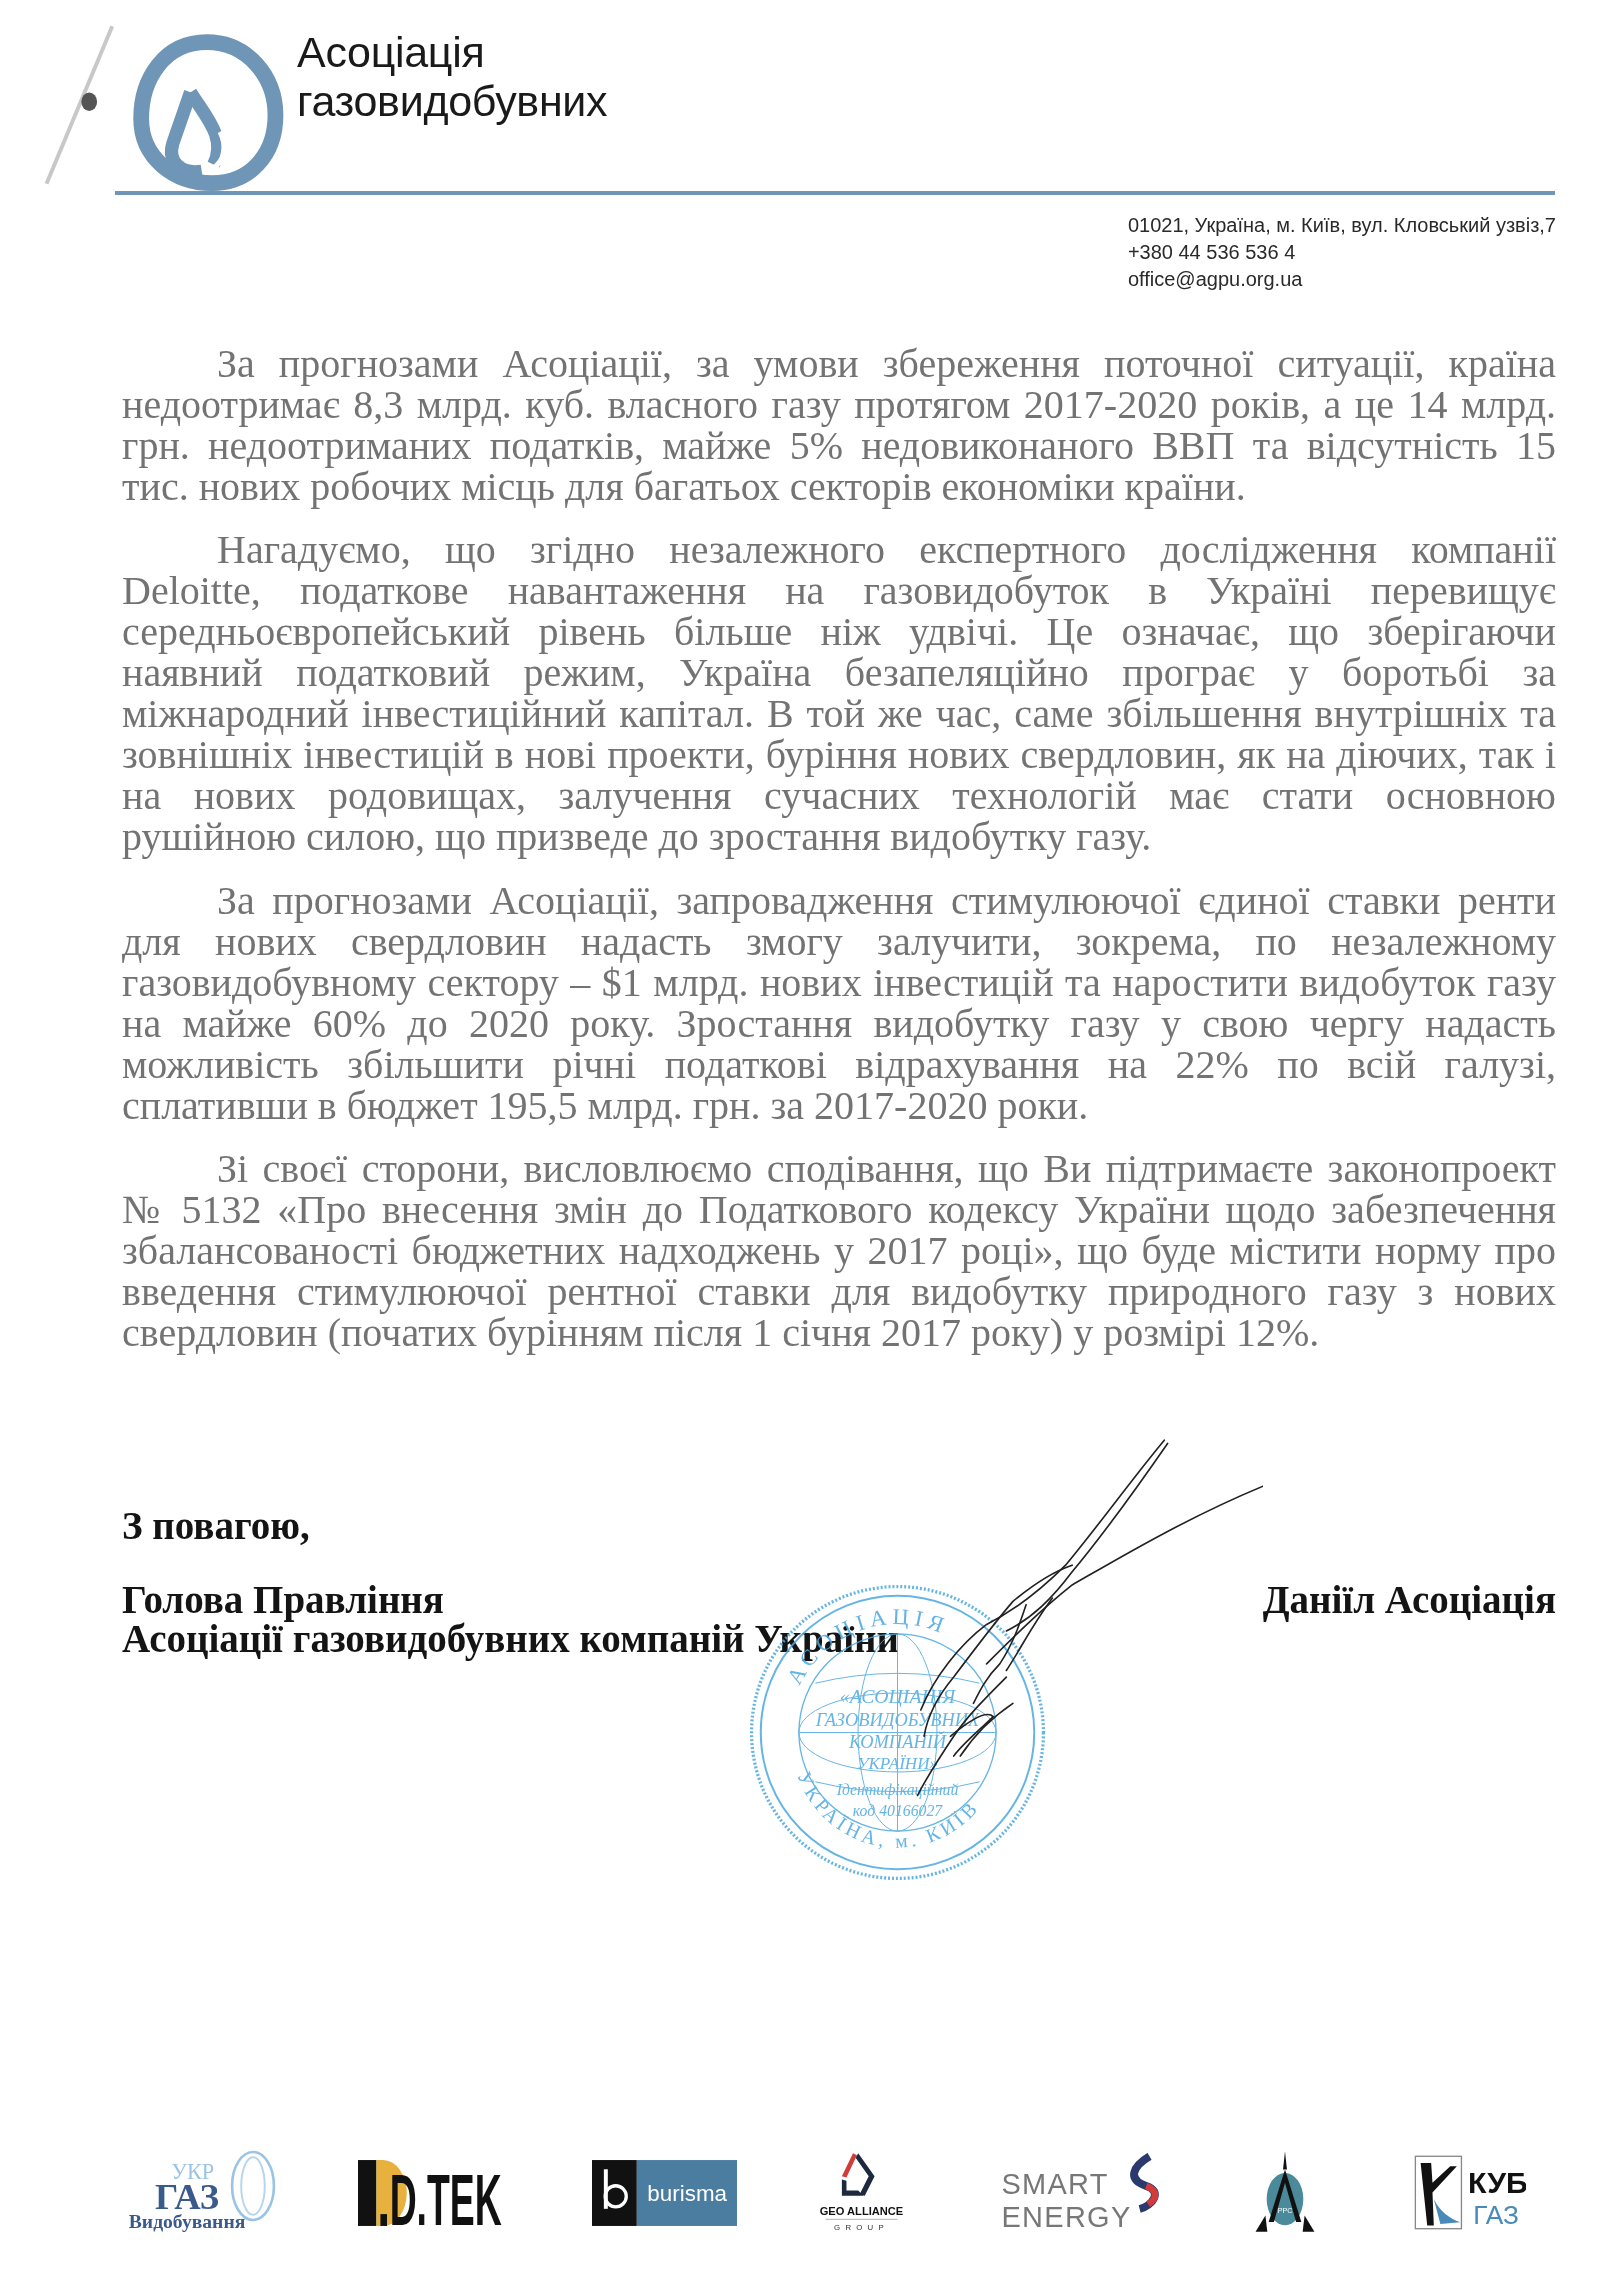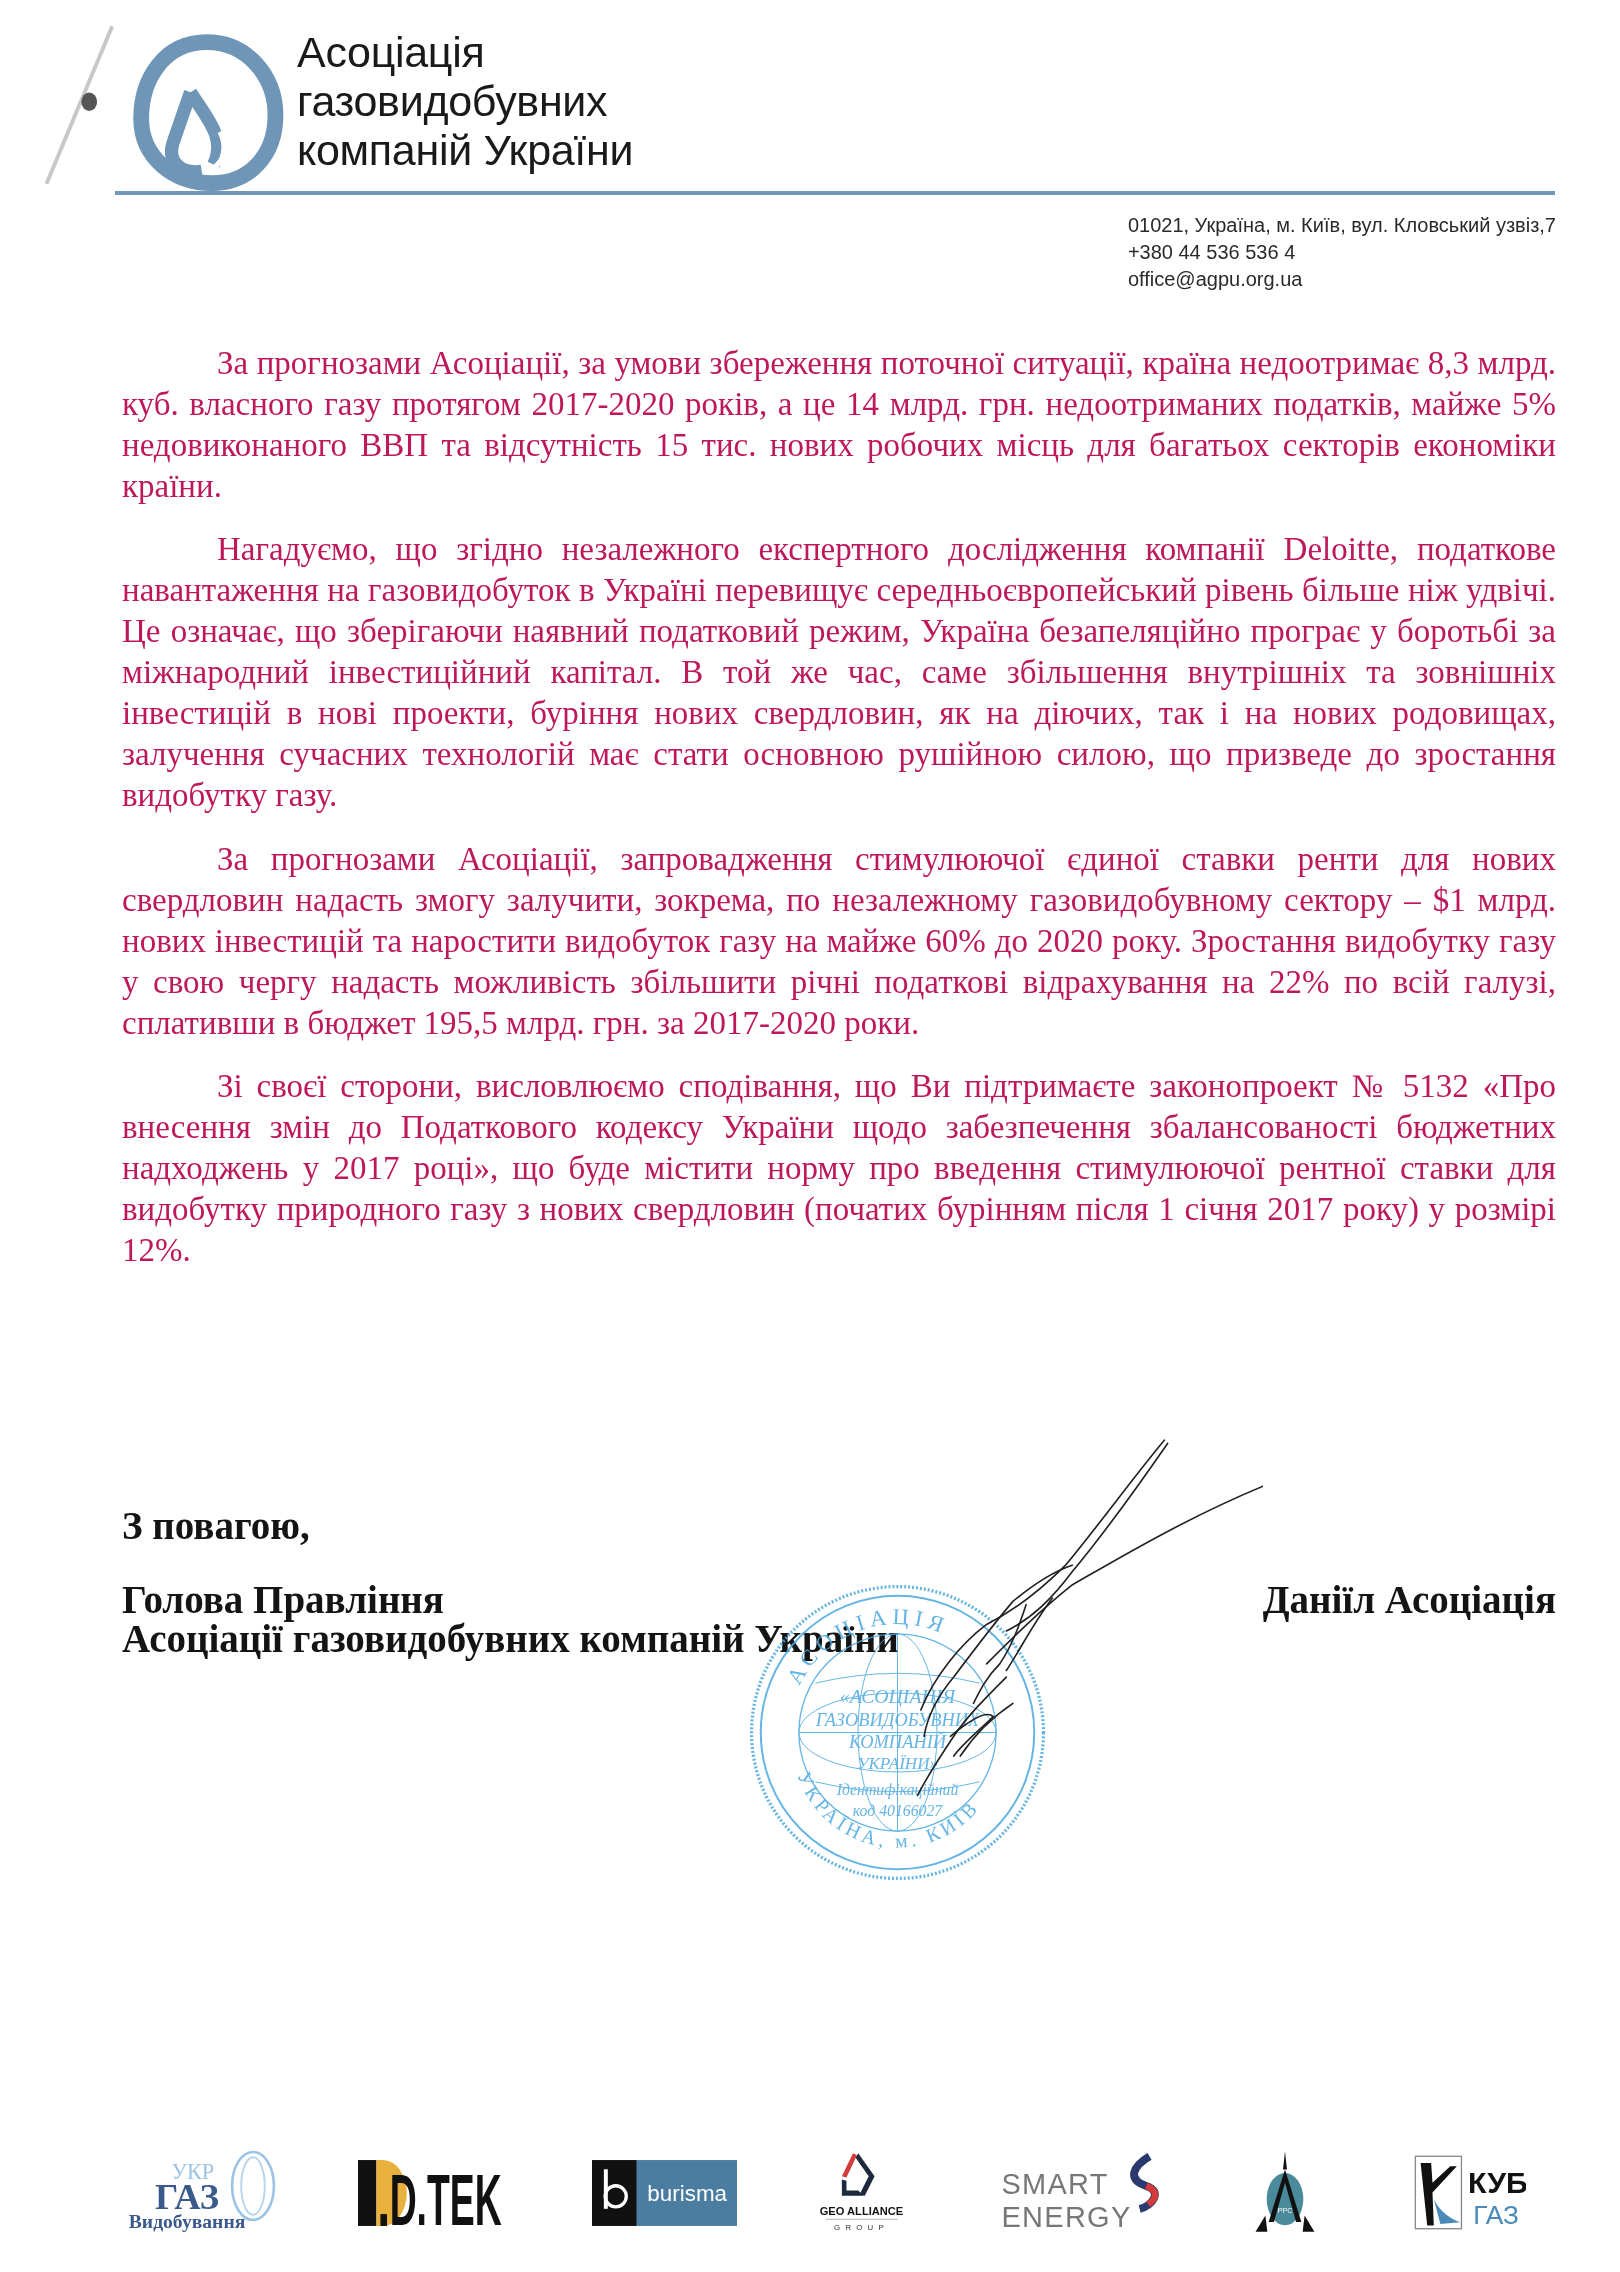--- a/index.html
+++ b/index.html
@@ -7,21 +7,21 @@
   .abs { position:absolute; }
   
   #corner-mark { left:20px; top:13px; width:99px; height:184px; }
   
   #org-logo { left:128px; top:33px; width:158px; height:158px; }
   #org-name { left:297px; top:28px; font-family:"Liberation Sans", sans-serif; font-size:43px; line-height:49px; color:#1a1a1a; letter-spacing:-0.3px; }
   #org-name div { white-space:nowrap; }
   #header-rule { left:115px; top:191px; width:1440px; height:4px; background:#6f96b6; }
   #address-block { right:64px; top:212px; text-align:left; font-family:"Liberation Sans", sans-serif; font-size:20px; line-height:27px; color:#2a2a2a; }
   
-  #letter-body { left:122px; top:343px; width:1434px; font-size:33px; line-height:41px; text-align:justify; color:#be185d; }
+  #letter-body { left:122px; top:343px; width:1434px; font-size:40px; line-height:41px; text-align:justify; color:#737373; }
   #letter-body p { margin:0 0 22.4px 0; text-indent:95px; }
   
   .closing { font-weight:bold; font-size:39px; color:#141414; white-space:nowrap; }
   #closing-regards { left:122px; top:1503px; }
   #signer-title-1 { left:122px; top:1577px; }
   #signer-title-2 { left:122px; top:1616px; }
   #signer-name { right:64px; top:1577px; }
   
   #stamp { left:743px; top:1578px; width:309px; height:309px; opacity:0.85; }
   #signature { left:855px; top:1427px; width:408px; height:408px; }
@@ -46,21 +46,20 @@
 <header>
   <svg id="org-logo" class="abs" viewBox="0 0 240 240">
     <path d="M120 14 C 55 14 20 70 20 130 C 20 190 70 228 128 228 C 185 228 224 185 224 125 C 224 65 180 14 120 14 Z" fill="none" stroke="#6f96b6" stroke-width="24"></path>
     <path d="M95 90 L 68 168 C 60 195 80 215 112 210" fill="none" stroke="#6f96b6" stroke-width="20" stroke-linecap="butt"></path>
     <path d="M95 90 C 120 130 150 160 130 200" fill="none" stroke="#6f96b6" stroke-width="20"></path>
     <path d="M140 150 C 150 170 148 195 128 206" fill="none" stroke="#ffffff" stroke-width="8"></path>
   </svg>
   <div id="org-name" class="abs">
     <div>Асоціація</div>
     <div>газовидобувних</div>
-    <div>компаній України</div>
   </div>
   <div id="header-rule" class="abs"></div>
   <div id="address-block" class="abs">
     <div>01021, Україна, м. Київ, вул. Кловський узвіз,7</div>
     <div>+380 44 536 536 4</div>
     <div>office@agpu.org.ua</div>
   </div>
 </header>
 
 <main id="letter-body" class="abs">

